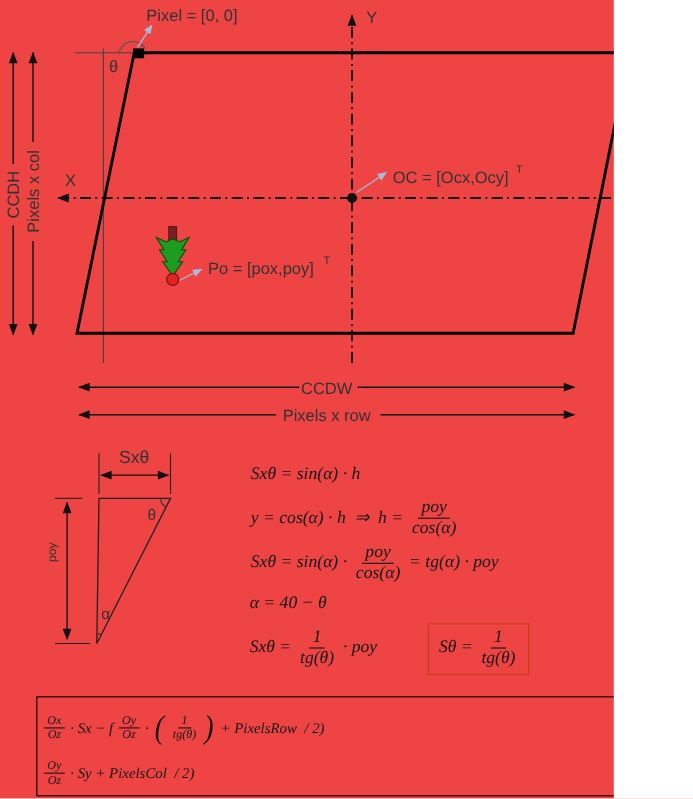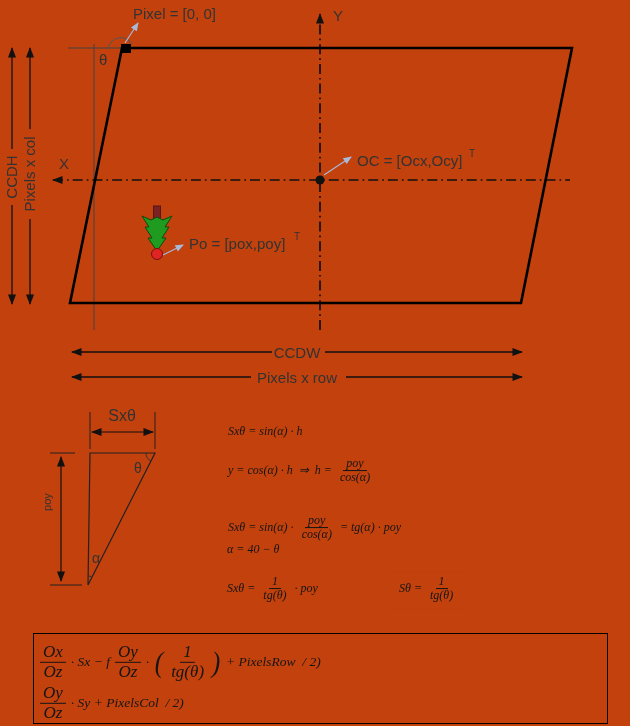--- a/index.html
+++ b/index.html
@@ -1,30 +1,30 @@
 <!DOCTYPE html>
 <html><head>
 <meta charset="utf-8">
 <style>
   html,body{margin:0;padding:0;background:#fff;}
-  .page{position:relative;width:630px;height:726px;background:#c2410c;overflow:hidden;
+  .page{position:relative;width:558px;height:726px;background:#ef4444;overflow:hidden;
         font-family:"Liberation Sans",sans-serif;}
   .page svg{position:absolute;left:0;top:0;}
   svg text{font-family:"Liberation Sans",sans-serif;fill:#333;}
   
   .f{position:absolute;display:flex;align-items:center;gap:6px;
-     font-family:"Liberation Serif",serif;font-style:italic;font-size:12px;
+     font-family:"Liberation Serif",serif;font-style:italic;font-size:16px;
      color:#151515;transform:translateY(-50%);white-space:pre;}
   .frac{display:inline-flex;flex-direction:column;align-items:center;line-height:1.12;}
   .frac .num{border-bottom:1px solid #151515;padding:0 3px;display:block;text-align:center;}
   .frac .den{padding:0 2px;display:block;text-align:right;}
   .sbox{border:1px solid #c2410c;padding:3px 9px 5px 9px;}
   .bottom-box{position:absolute;left:33px;top:633px;width:573px;height:89px;border:1px solid #000;}
   .bf{font-size:13.5px;gap:5px;}
-  .bf .frac{font-size:17px;line-height:1.1;}
+  .bf .frac{font-size:11px;line-height:1.1;}
   .bigp{font-size:30px;line-height:.85;font-weight:400;transform:scaleX(.85);}
 </style>
 </head>
 <body>
 
 <div class="page">
 
   <svg width="630" height="726" viewBox="0 0 630 726">
     <defs>
       <marker id="ah" markerUnits="userSpaceOnUse" markerWidth="12" markerHeight="10" refX="10" refY="4.5" orient="auto-start-reverse">
@@ -104,21 +104,21 @@
   </div>
 
   <div class="f" style="left:228px;top:471px">
     <span>y = cos(α) · h  ⇒  h =</span>
     <span class="frac">
       <span class="num">poy</span>
       <span class="den">cos(α)</span>
     </span>
   </div>
 
-  <div class="f" style="left:228px;top:528px">
+  <div class="f" style="left:228px;top:512px">
     <span>Sxθ = sin(α) ·</span>
     <span class="frac">
       <span class="num">poy</span>
       <span class="den">cos(α)</span>
     </span>
     <span>= tg(α) · poy</span>
   </div>
 
   <div class="f" style="left:227px;top:549px">
     <span>α = 40 − θ</span>

